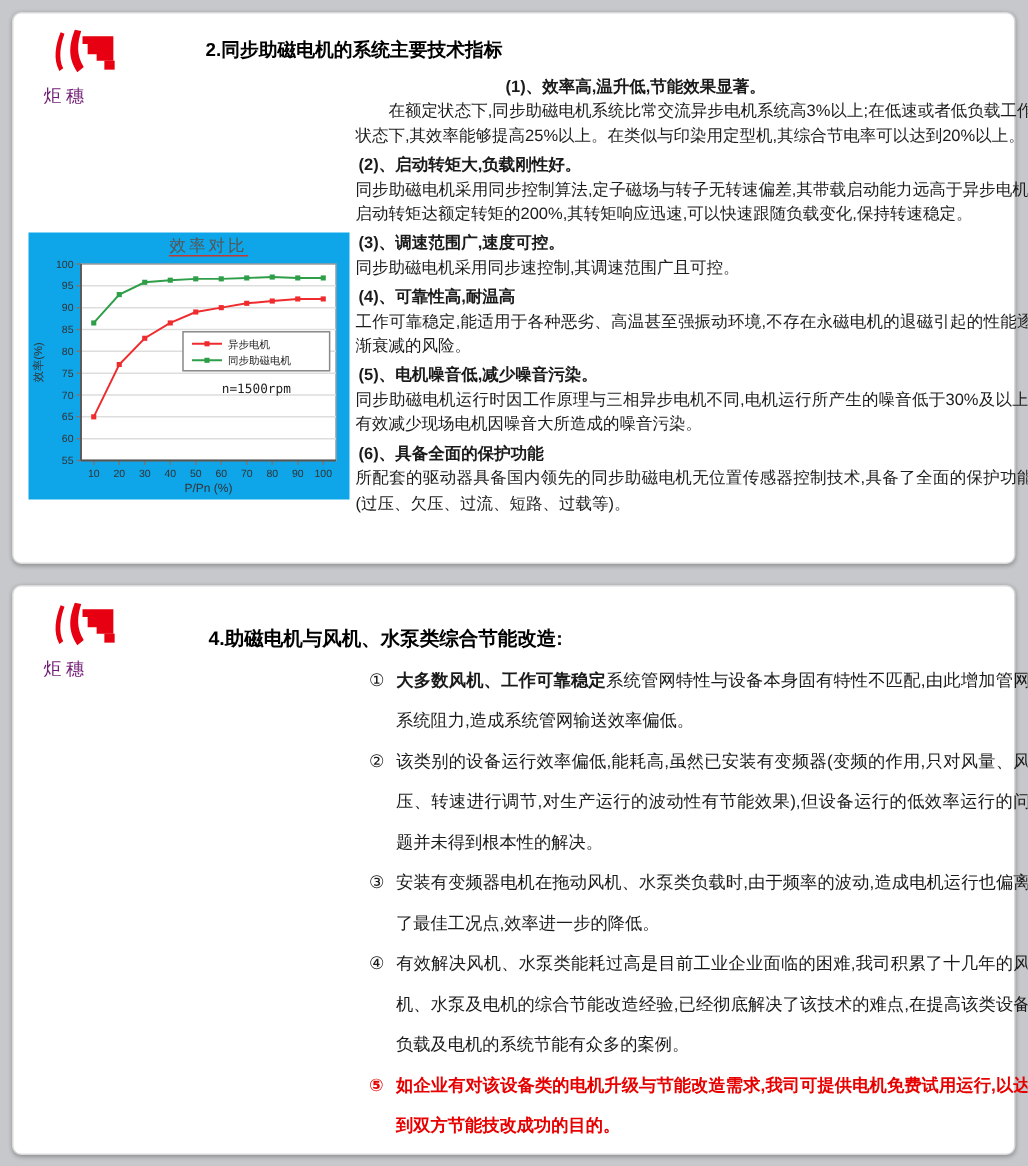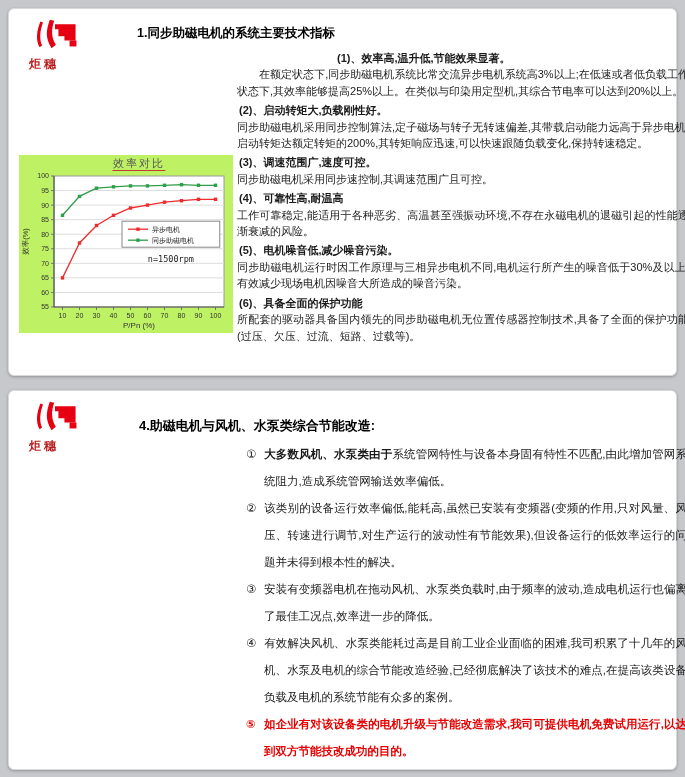--- a/index.html
+++ b/index.html
@@ -16,25 +16,25 @@
     background:#ffffff;
     border:1px solid #d9d9d9;
     border-radius:6px;
     box-shadow:0 1px 3px rgba(0,0,0,.28);
     box-sizing:border-box;
   }
   #panel1{top:8px;height:368px;}
   #panel2{top:390px;height:380px;}
   .logo{position:absolute;left:20px;top:10px;width:80px;text-align:left;}
   .logo svg{display:block;}
-  .logo-text{font-size:12px;color:#b91c1c;letter-spacing:3px;margin-top:1px;font-weight:700;}
+  .logo-text{font-size:12px;color:#701a75;letter-spacing:3px;margin-top:1px;font-weight:400;}
   .sec-title{position:absolute;font-weight:bold;color:#000;margin:0;}
   #panel1 .sec-title{left:128px;top:16px;font-size:12.5px;}
   #panel2 .sec-title{left:130px;top:26px;font-size:13px;}
-  .chart-box{position:absolute;background:#bef264;}
+  .chart-box{position:absolute;background:#0ea5e9;}
   #chart1{left:10px;top:146px;width:214px;height:178px;}
   
   #spec-list{position:absolute;left:228px;top:38px;width:452px;font-size:11px;line-height:16.4px;text-align:justify;}
   .spec-h{font-weight:bold;margin-top:3px;padding-left:2px;white-space:nowrap;}
   .spec-h.first{padding-left:100px;}
   .spec-b{color:#1c1c1c;}
   .spec-b.indent{text-indent:2em;}
   
   #retrofit-list{position:absolute;left:237px;top:50px;width:441px;font-size:11.5px;line-height:27px;text-align:justify;}
   .p2-item{padding-left:18px;text-indent:-18px;}
@@ -48,21 +48,21 @@
 <section class="panel" id="panel1">
   <div class="logo">
     <svg width="52" height="36" viewBox="0 0 60 42">
       <path d="M13 3 C9 13 7 24 12 33 L15 31 C11 23 13 12 16 4 Z" fill="#e60012"></path>
       <path d="M24 1 C20 12 18 22 26 34 L31 30 C25 21 26 11 29 2 Z" fill="#e60012"></path>
       <path d="M30 6 h24 v19 h-13 v-5 h-7 v-8 h-4 Z" fill="#e60012"></path>
       <rect x="47" y="25" width="8" height="7" fill="#e60012"></rect>
     </svg>
     <div class="logo-text">炬穗</div>
   </div>
-  <h2 class="sec-title">1.同步助磁电机的系统主要技术指标</h2>
+  <h2 class="sec-title">2.同步助磁电机的系统主要技术指标</h2>
   <div class="chart-box" id="chart1"><svg width="214" height="178" viewBox="0 0 214 178" font-family="Liberation Sans, DejaVu Sans, sans-serif" shape-rendering="geometricPrecision">
         <rect x="35" y="21" width="170" height="131" fill="#fff" stroke="#9a9a9a" stroke-width="1"></rect>
         <line x1="32" y1="152" x2="35" y2="152" stroke="#777" stroke-width="1"></line>
         <text x="30" y="154.4" font-size="7" text-anchor="end" fill="#333">55</text>
         <line x1="35" y1="137.44444444444446" x2="205" y2="137.44444444444446" stroke="#ddd" stroke-width="1"></line>
         <line x1="32" y1="137.44444444444446" x2="35" y2="137.44444444444446" stroke="#777" stroke-width="1"></line>
         <text x="30" y="139.84444444444446" font-size="7" text-anchor="end" fill="#333">60</text>
         <line x1="35" y1="122.88888888888889" x2="205" y2="122.88888888888889" stroke="#ddd" stroke-width="1"></line>
         <line x1="32" y1="122.88888888888889" x2="35" y2="122.88888888888889" stroke="#777" stroke-width="1"></line>
         <text x="30" y="125.28888888888889" font-size="7" text-anchor="end" fill="#333">65</text>
@@ -165,19 +165,19 @@
       <path d="M13 3 C9 13 7 24 12 33 L15 31 C11 23 13 12 16 4 Z" fill="#e60012"></path>
       <path d="M24 1 C20 12 18 22 26 34 L31 30 C25 21 26 11 29 2 Z" fill="#e60012"></path>
       <path d="M30 6 h24 v19 h-13 v-5 h-7 v-8 h-4 Z" fill="#e60012"></path>
       <rect x="47" y="25" width="8" height="7" fill="#e60012"></rect>
     </svg>
     <div class="logo-text">炬穗</div>
   </div>
   <h2 class="sec-title">4.助磁电机与风机、水泵类综合节能改造:</h2>
 
   <div id="retrofit-list">
-      <div class="p2-item"><span class="num">①</span><b>大多数风机、水泵类由于</b>系统管网特性与设备本身固有特性不匹配,由此增加管网系统阻力,造成系统管网输送效率偏低。</div>
+      <div class="p2-item"><span class="num">①</span><b>大多数风机、工作可靠稳定</b>系统管网特性与设备本身固有特性不匹配,由此增加管网系统阻力,造成系统管网输送效率偏低。</div>
       <div class="p2-item"><span class="num">②</span>该类别的设备运行效率偏低,能耗高,虽然已安装有变频器(变频的作用,只对风量、风压、转速进行调节,对生产运行的波动性有节能效果),但设备运行的低效率运行的问题并未得到根本性的解决。</div>
       <div class="p2-item"><span class="num">③</span>安装有变频器电机在拖动风机、水泵类负载时,由于频率的波动,造成电机运行也偏离了最佳工况点,效率进一步的降低。</div>
       <div class="p2-item"><span class="num">④</span>有效解决风机、水泵类能耗过高是目前工业企业面临的困难,我司积累了十几年的风机、水泵及电机的综合节能改造经验,已经彻底解决了该技术的难点,在提高该类设备负载及电机的系统节能有众多的案例。</div>
       <div class="p2-item red"><span class="num">⑤</span>如企业有对该设备类的电机升级与节能改造需求,我司可提供电机免费试用运行,以达到双方节能技改成功的目的。</div>
     </div>
 </section>
 
 </body></html>

